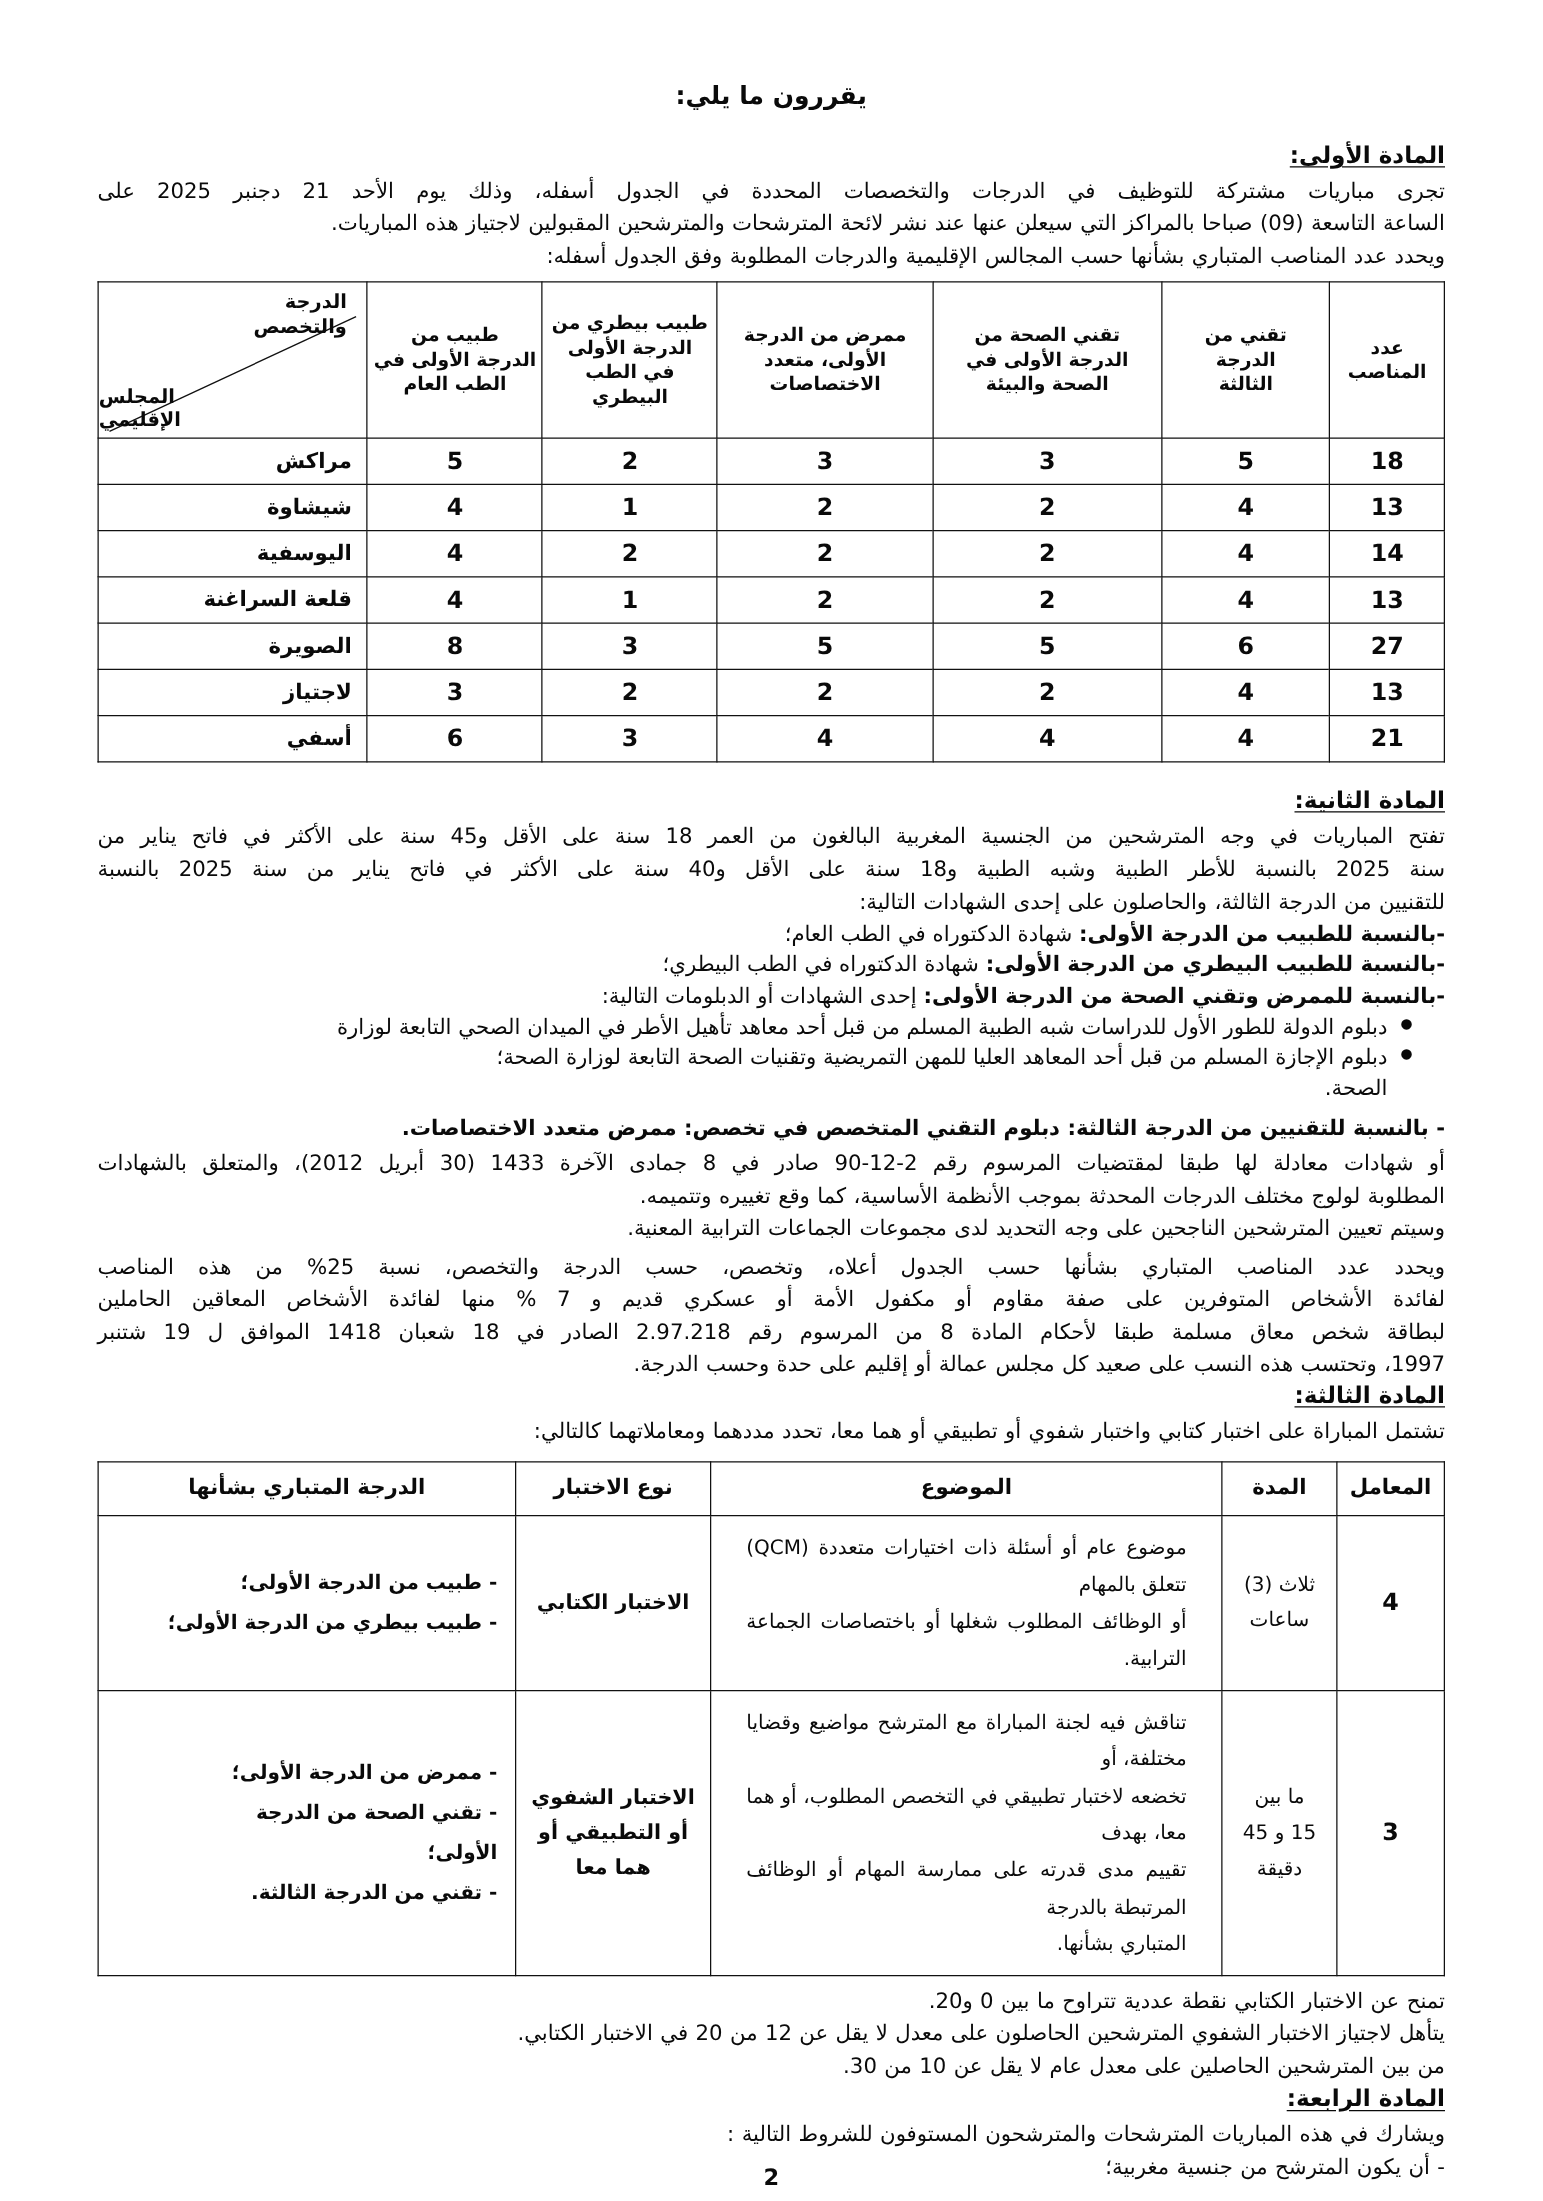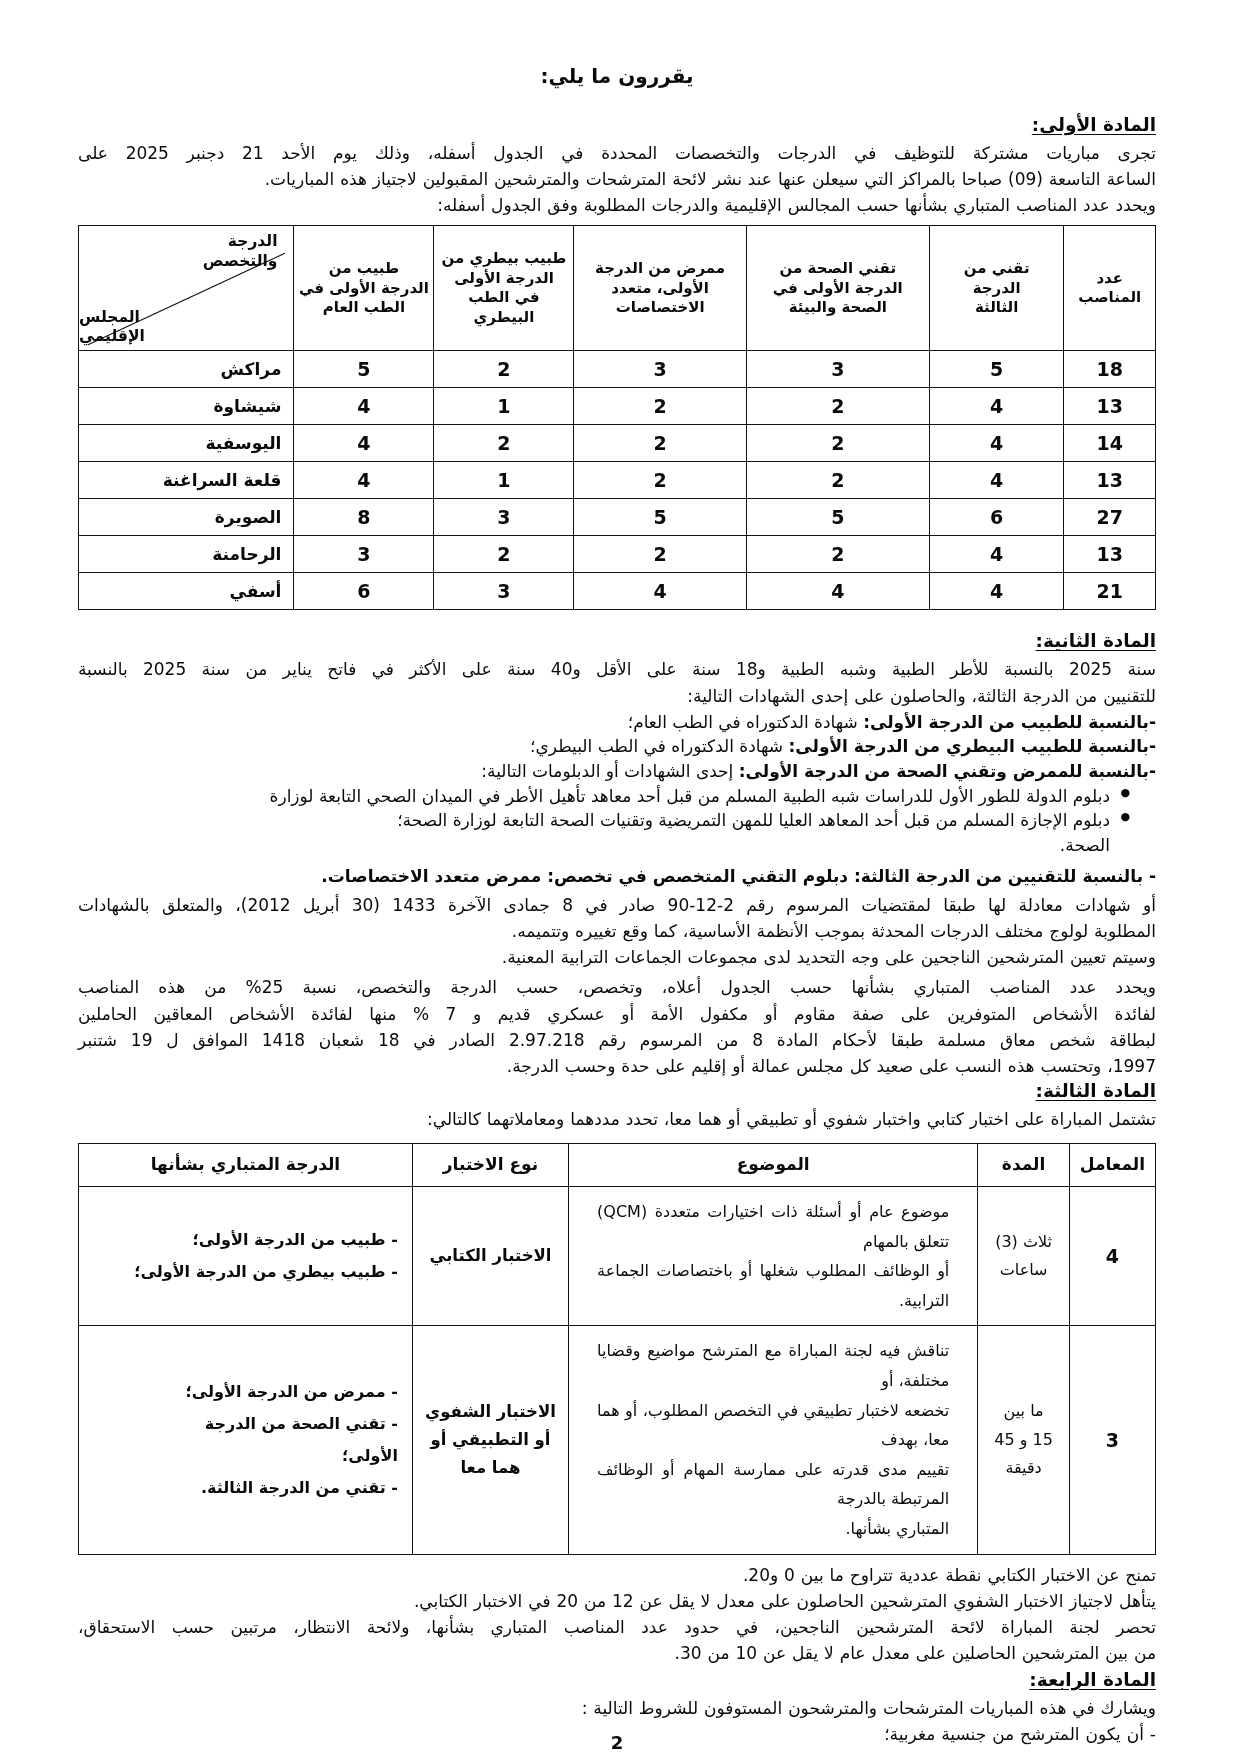--- a/index.html
+++ b/index.html
@@ -304,37 +304,38 @@
         <td class="num">8</td>
         <td class="city">الصويرة</td>
       </tr>
       <tr>
         <td class="num">13</td>
         <td class="num">4</td>
         <td class="num">2</td>
         <td class="num">2</td>
         <td class="num">2</td>
         <td class="num">3</td>
-        <td class="city">الرحامنة</td>
+        <td class="city">لاجتياز</td>
       </tr>
       <tr>
         <td class="num">21</td>
         <td class="num">4</td>
         <td class="num">4</td>
         <td class="num">4</td>
         <td class="num">3</td>
         <td class="num">6</td>
         <td class="city">أسفي</td>
       </tr>
     </tbody>
   </table>
 
   <div class="spacer-md"></div>
 
   <div class="article-head">المادة الثانية:</div>
+  <div class="para">تفتح المباريات في وجه المترشحين من الجنسية المغربية البالغون من العمر 18 سنة على الأقل و45 سنة على الأكثر في فاتح يناير من</div>
   <div class="para">سنة 2025 بالنسبة للأطر الطبية وشبه الطبية و18 سنة على الأقل و40 سنة على الأكثر في فاتح يناير من سنة 2025 بالنسبة</div>
   <div class="para last">للتقنيين من الدرجة الثالثة، والحاصلون على إحدى الشهادات التالية:</div>
 
   <div class="indent-line">
     <span class="bold">-بالنسبة للطبيب من الدرجة الأولى:</span><span> شهادة الدكتوراه في الطب العام؛</span>
   </div>
   <div class="indent-line">
     <span class="bold">-بالنسبة للطبيب البيطري من الدرجة الأولى:</span><span> شهادة الدكتوراه في الطب البيطري؛</span>
   </div>
   <div class="indent-line">
@@ -424,21 +425,20 @@
           <div>- تقني من الدرجة الثالثة.</div>
         </td>
       </tr>
     </tbody>
   </table>
 
   <div style="height:8px"></div>
 
   <div class="para last">تمنح عن الاختبار الكتابي نقطة عددية تتراوح ما بين 0 و20.</div>
   <div class="para last">يتأهل لاجتياز الاختبار الشفوي المترشحين الحاصلون على معدل لا يقل عن 12 من 20 في الاختبار الكتابي.</div>
-  <div class="para">تحصر لجنة المباراة لائحة المترشحين الناجحين، في حدود عدد المناصب المتباري بشأنها، ولائحة الانتظار، مرتبين حسب الاستحقاق،</div>
   <div class="para last">من بين المترشحين الحاصلين على معدل عام لا يقل عن 10 من 30.</div>
 
   <div class="article-head" style="margin-top:4px">المادة الرابعة:</div>
   <div class="para last">ويشارك في هذه المباريات المترشحات والمترشحون المستوفون للشروط التالية :</div>
   <div class="para last">- أن يكون المترشح من جنسية مغربية؛</div>
 
   <div class="page-number">2</div>
 
 </div>
 

